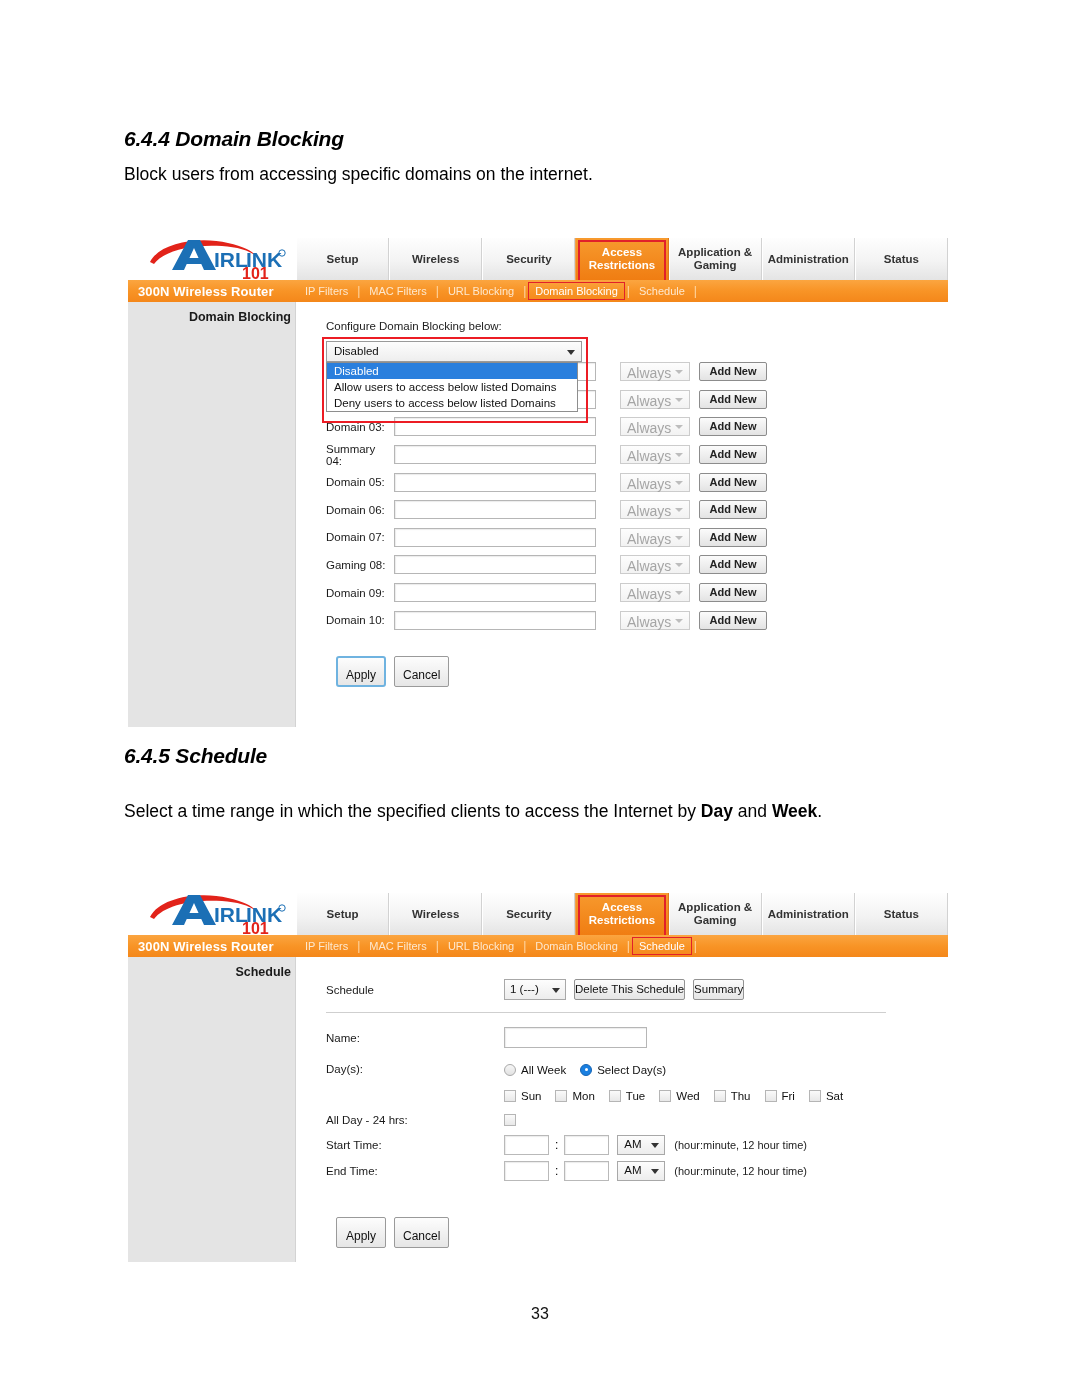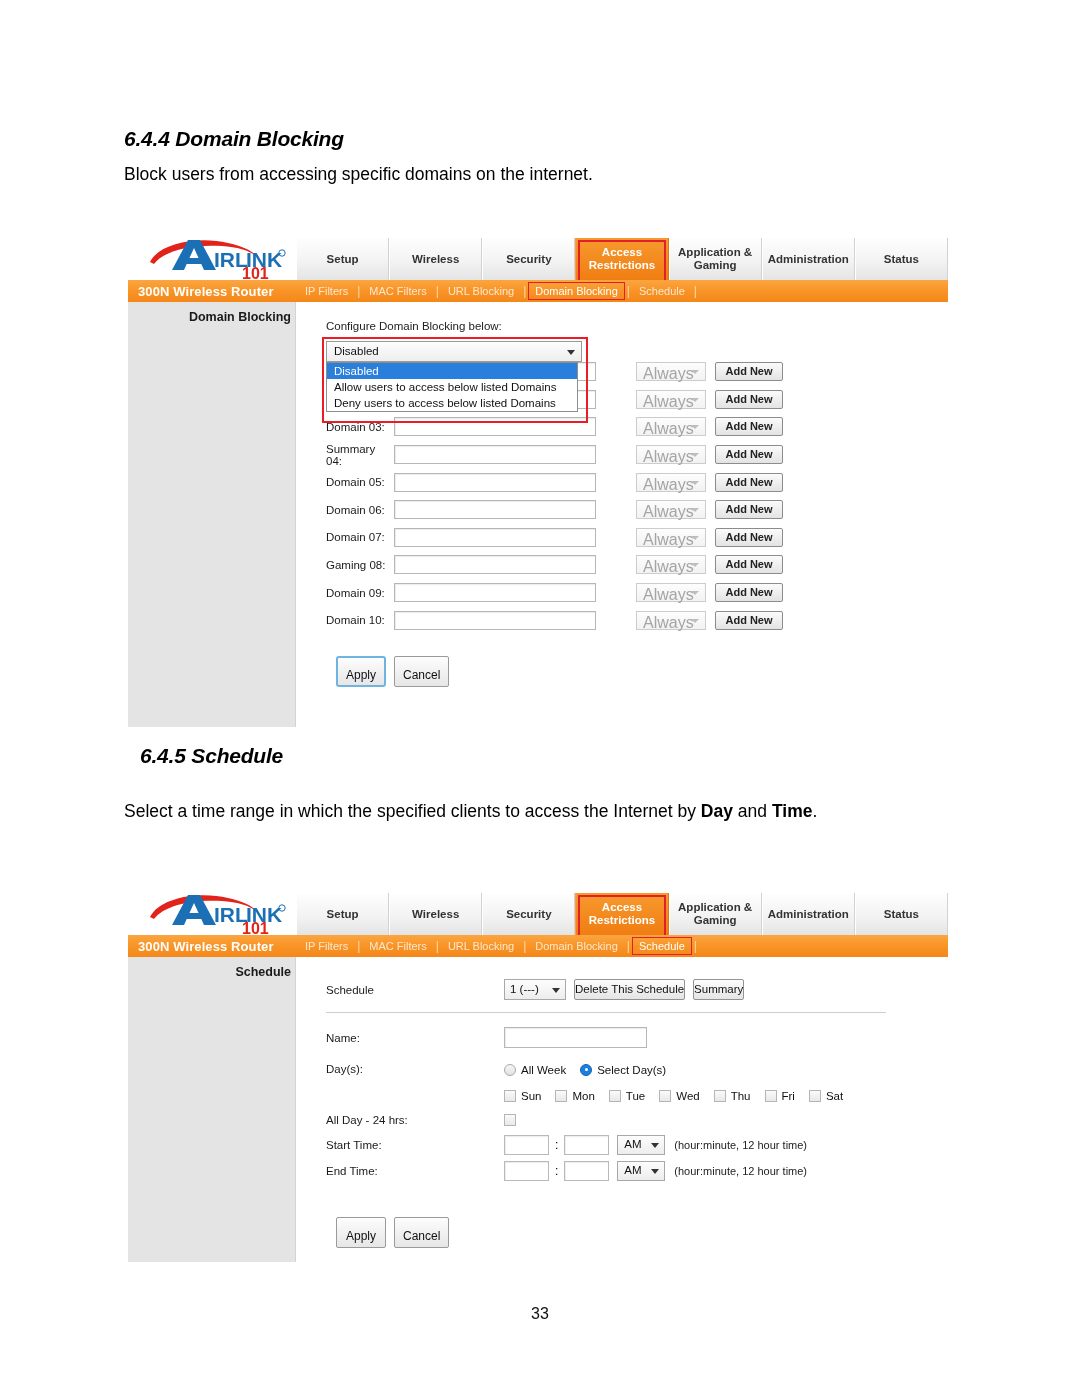--- a/index.html
+++ b/index.html
@@ -229,24 +229,24 @@
     text-align: left;
   }
   .dinput {
     width: 202px; height: 19px;
     border: 1px solid #b6b6b6;
     background: #ffffff;
     box-shadow: inset 1px 1px 1px rgba(0,0,0,0.08);
   }
   .dselect {
     width: 70px; height: 19px;
-    margin-left: 40px;
+    margin-left: 24px;
     border: 1px solid #cccccc;
     background: linear-gradient(#fdfdfd, #f2f2f2);
-    font-size: 16px;
+    font-size: 14px;
     color: #a5a5a5;
     padding: 2px 0 0 6px;
     position: relative;
   }
   .dselect .a2 {
     position: absolute;
     right: 6px; top: 7px;
     width: 0; height: 0;
     border-left: 4px solid transparent;
     border-right: 4px solid transparent;
@@ -576,22 +576,22 @@
 
         <div class="btn-row">
           <div class="btn focus">Apply</div>
           <div class="btn">Cancel</div>
         </div>
 
       </div>
     </div>
   </div>
 
-  <h2 class="doc-h2" style="left:140px; top:744px;">6.4.5 Schedule</h2>
-  <p class="doc-p" style="left:124px; top:798px; width:810px;"><span>Select  a time range in which the specified clients to access the Internet by </span><b>Day</b><span> and </span><b>Time</b><span>.</span></p>
+  <h2 class="doc-h2" style="left:124px; top:744px;">6.4.5 Schedule</h2>
+  <p class="doc-p" style="left:124px; top:798px; width:810px;"><span>Select  a time range in which the specified clients to access the Internet by </span><b>Day</b><span> and </span><b>Week</b><span>.</span></p>
 
   <div class="router" style="left:128px; top:893px;">
 
     <div class="router-top">
       <div class="logo-cell">
         <svg class="logo" viewBox="0 0 150 44">
           <path d="M8 26 C 18 6, 58 0, 86 7 C 104 11, 112 16, 116 22 C 110 15, 96 11, 80 10 C 52 8, 22 14, 12 28 Z" fill="#e2231a"></path>
           <path d="M30 34 L 46 4 L 58 4 L 74 34 L 62 34 L 52 12 L 42 34 Z" fill="#1b6fb5"></path>
           <rect x="40" y="22" width="24" height="6" fill="#1b6fb5"></rect>
           <text x="72" y="31" font-family="Liberation Sans, sans-serif" font-size="21" font-weight="bold" fill="#1b6fb5">IRL</text>

